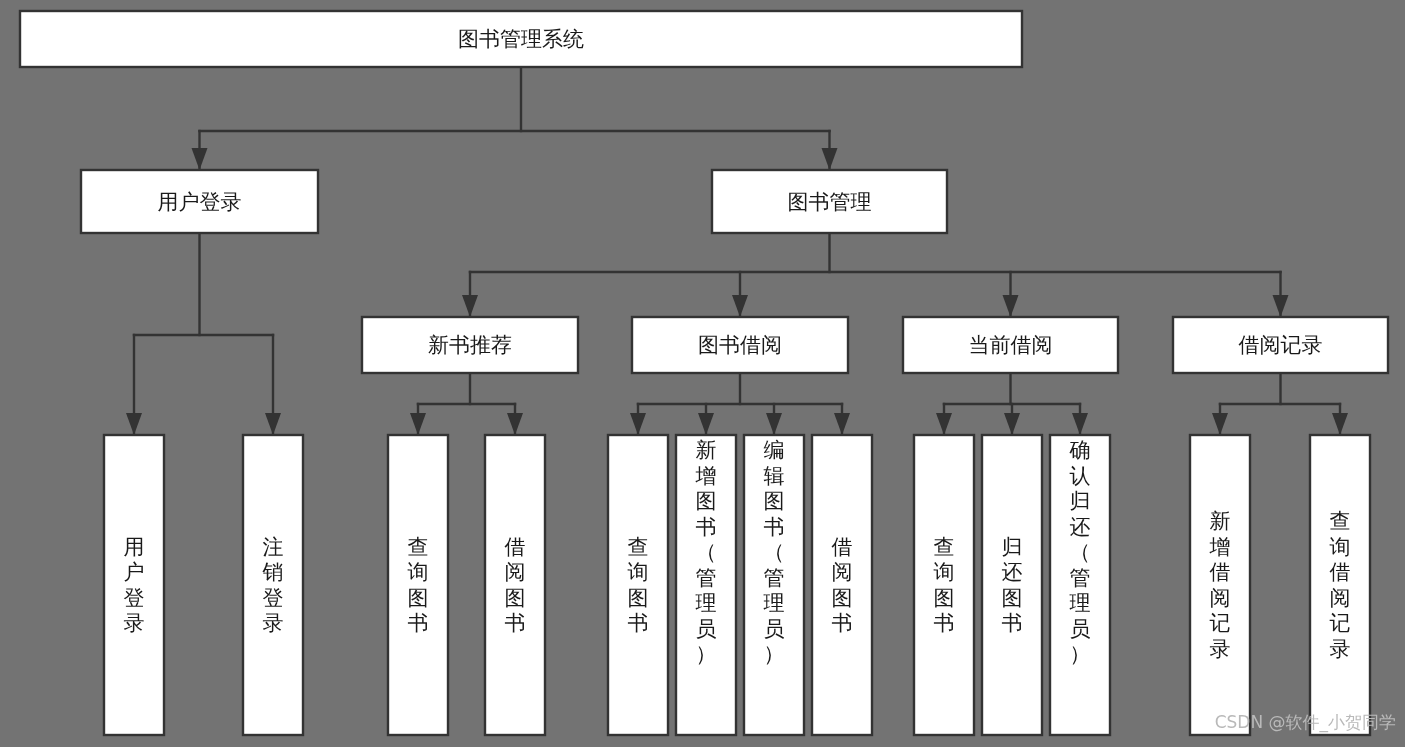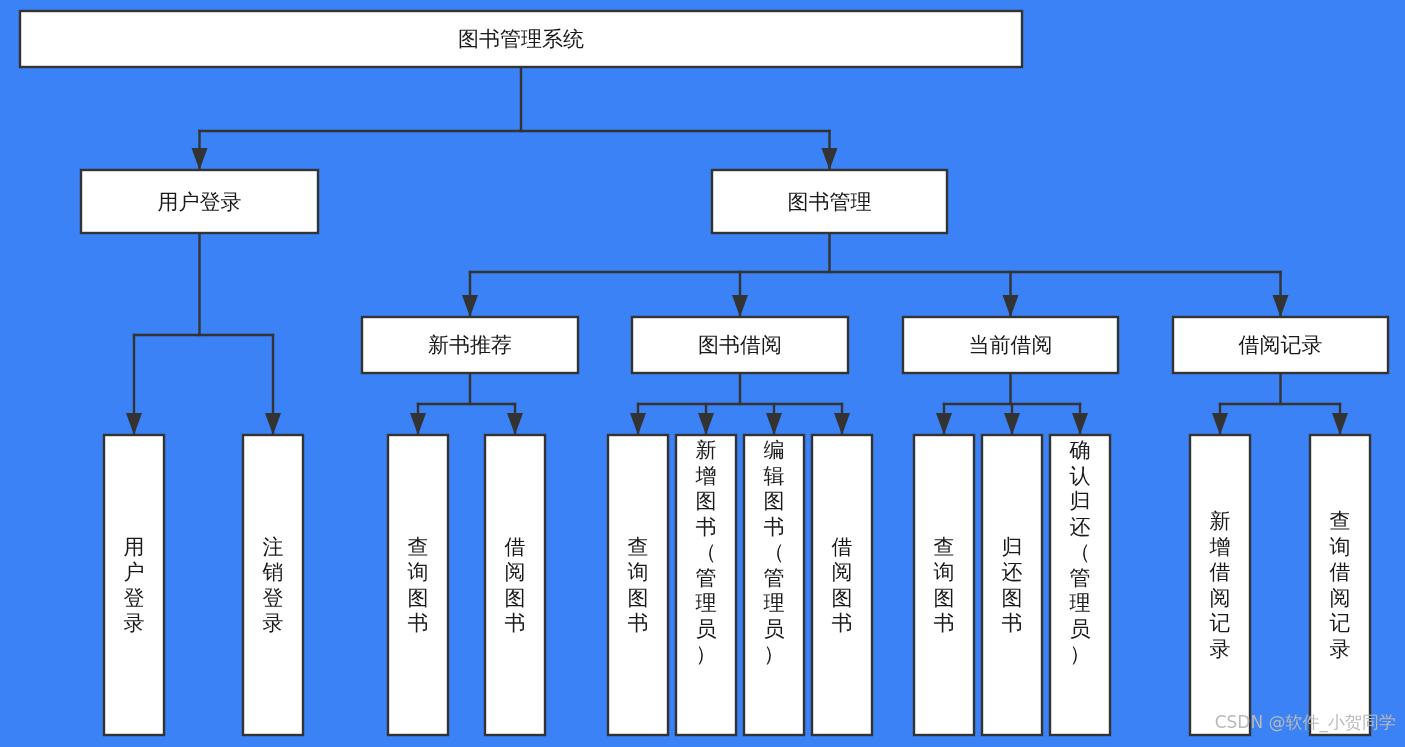--- a/index.html
+++ b/index.html
@@ -7,21 +7,21 @@
     padding: 0;
     background: #ffffff;
   }
   body {
     font-family: "DejaVu Sans", "Liberation Sans", sans-serif;
   }
   #diagram-root {
     position: relative;
     width: 1405px;
     height: 747px;
-    background: #3b82f6;
+    background: #737373;
     overflow: hidden;
   }
   svg#flow-svg {
     position: absolute;
     left: 0;
     top: 0;
     width: 1405px;
     height: 747px;
     display: block;
   }

